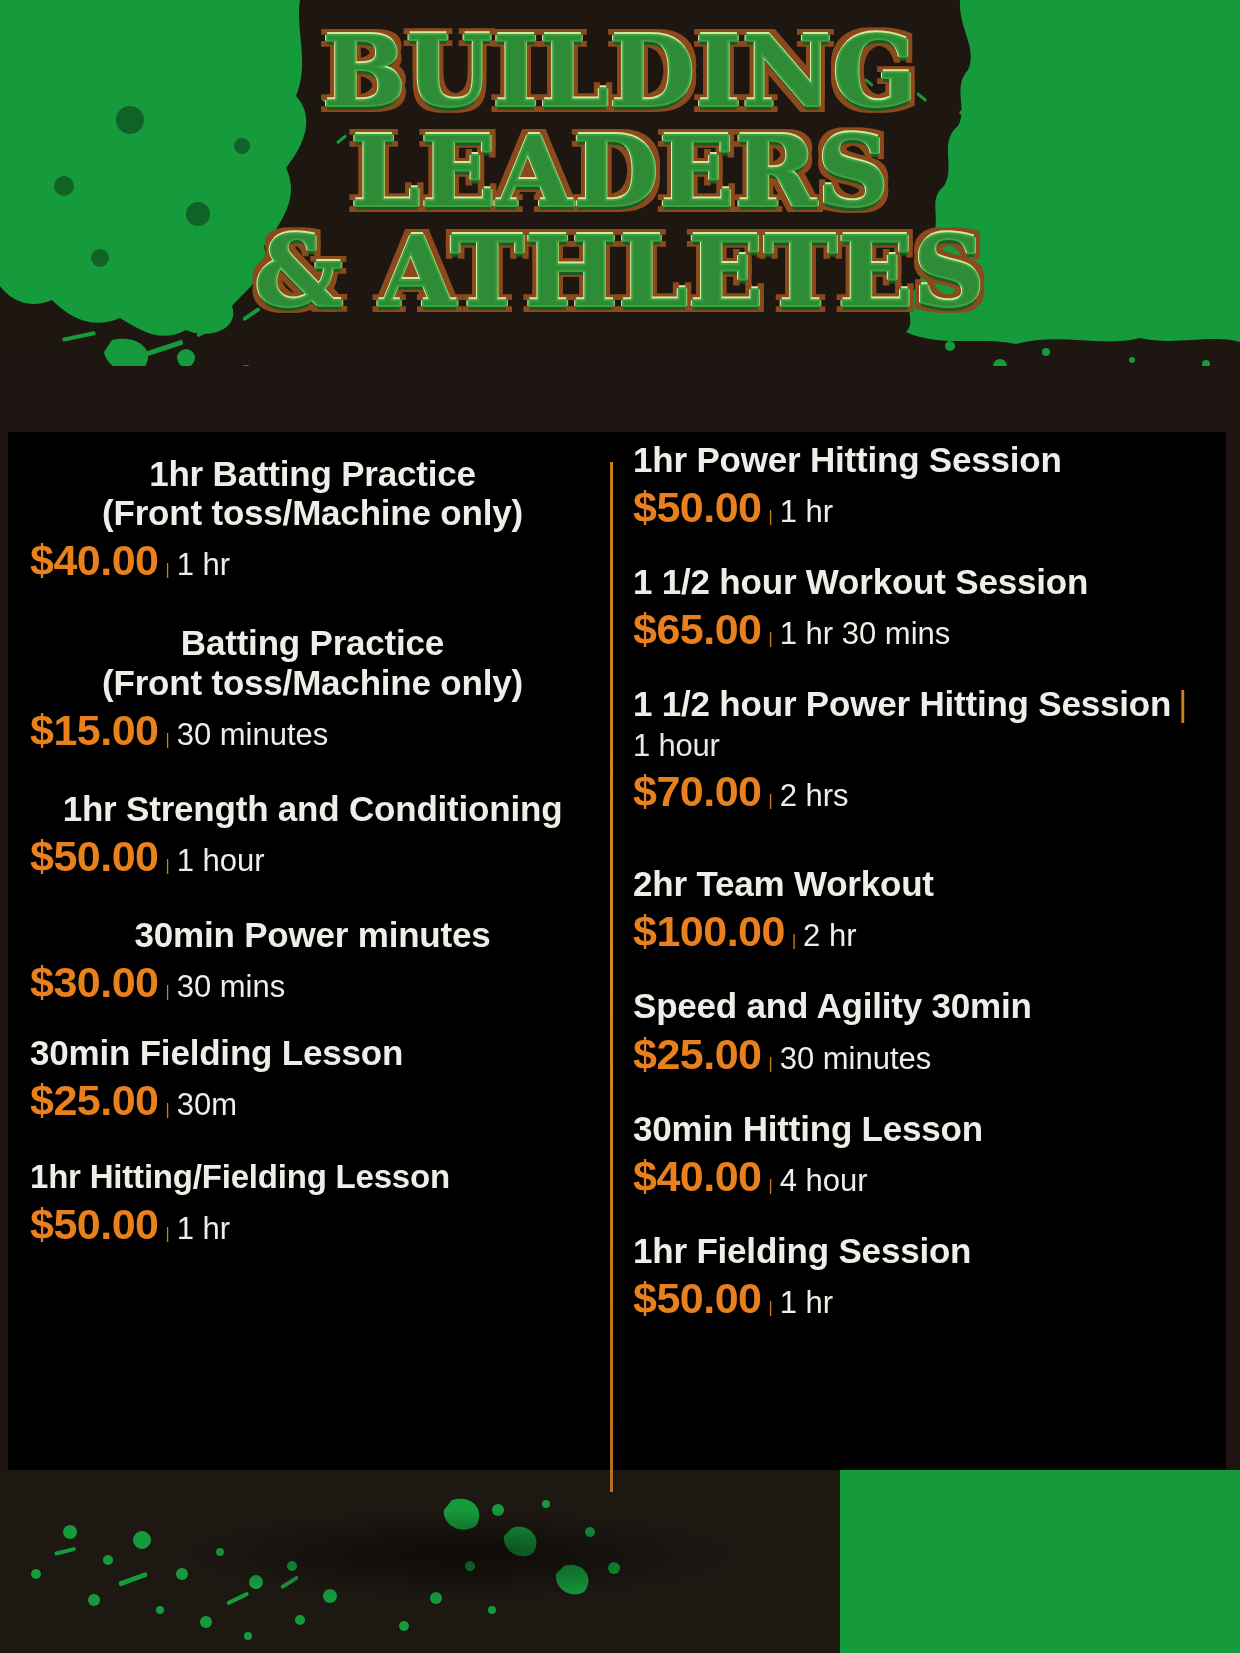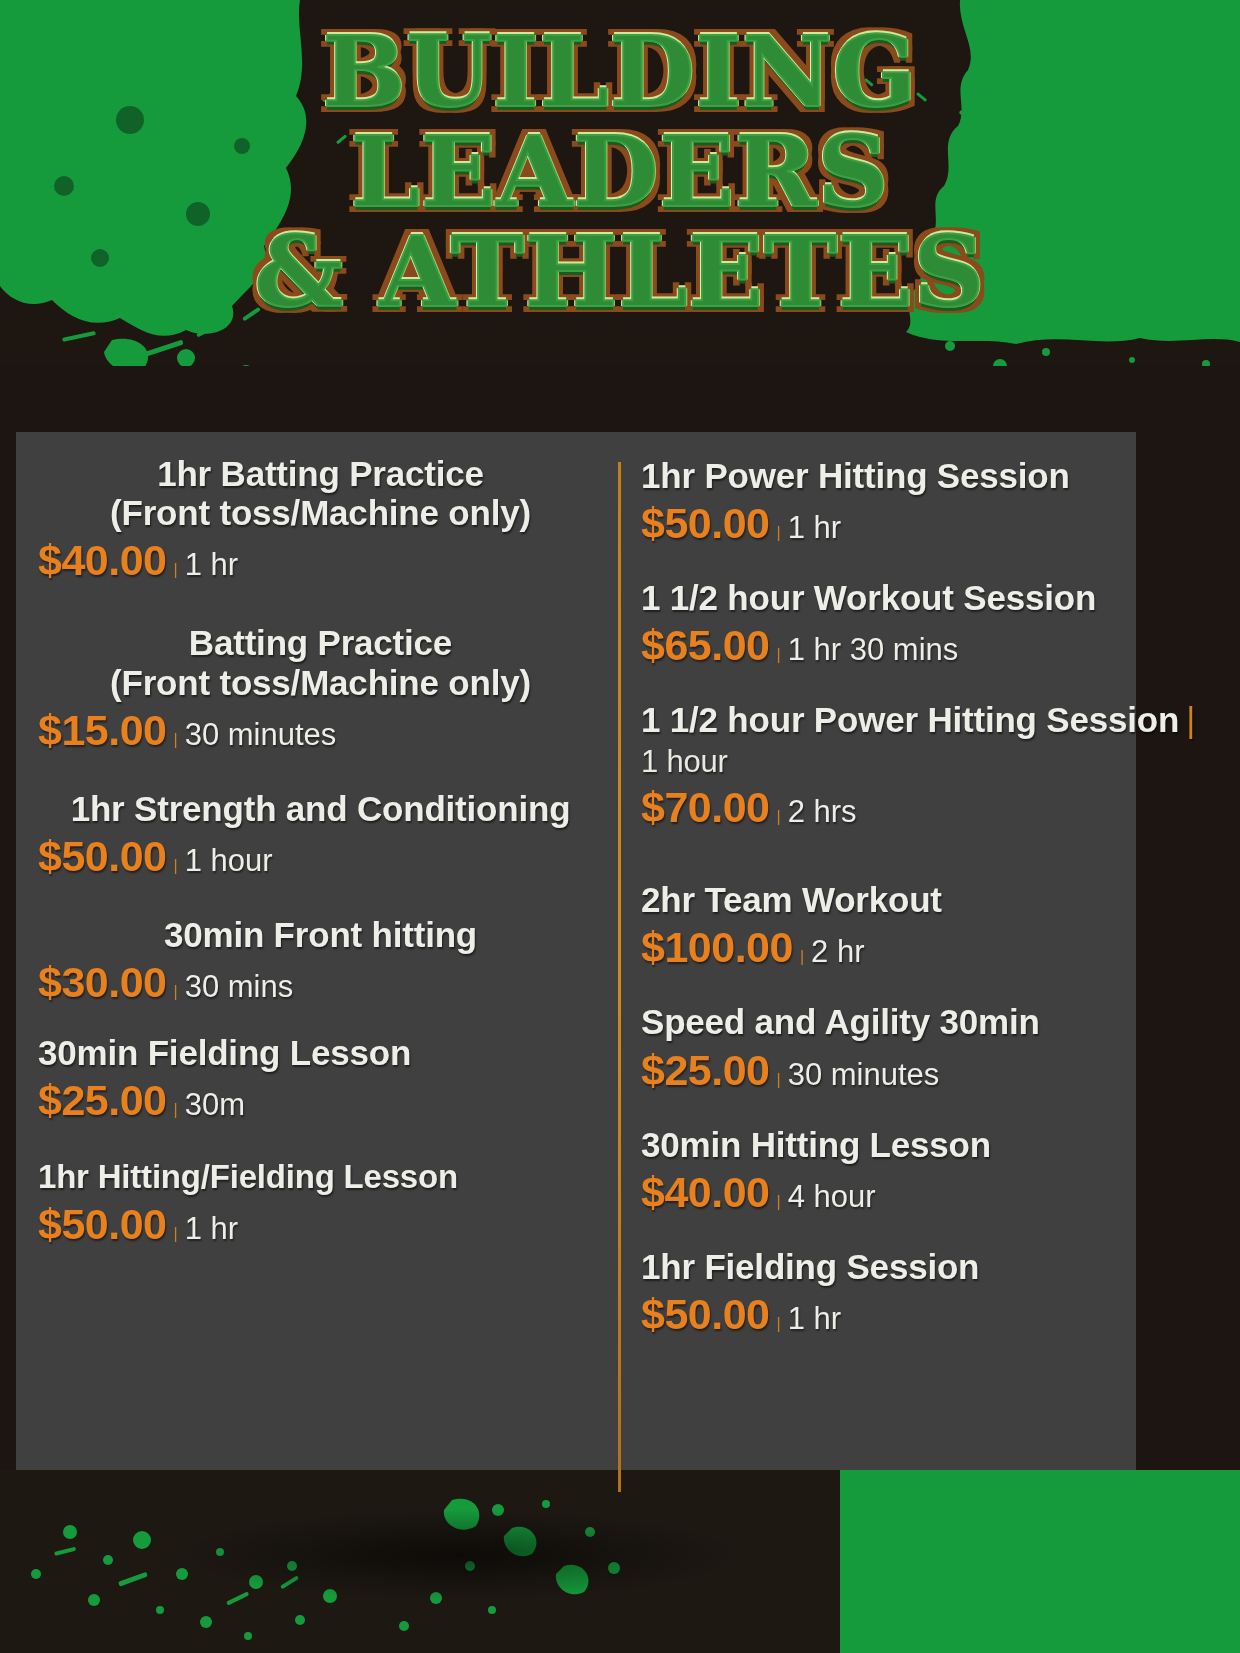--- a/index.html
+++ b/index.html
@@ -56,24 +56,24 @@
       -6px  6px 0 #8a4a1c,
        6px  6px 0 #8a4a1c;
     white-space: nowrap;
   }
   .title-line.l2 { margin-top: 4px; }
   .title-line.l3 { margin-top: 4px; }
 
   
   .panel {
     position: absolute;
-    left: 16px; top: 432px;
-    width: 1120px;
+    left: 8px; top: 432px;
+    width: 1218px;
     height: 1038px;
-    background: #404040;
+    background: #000000;
     z-index: 4;
   }
 
   .columns {
     position: absolute;
     left: 0; top: 0;
     width: 1240px;
     height: 1038px;
   }
 
@@ -284,21 +284,21 @@
         <div class="item" style="margin-top:34px;">
           <div class="svc-name" style="text-align:center;">1hr Strength and Conditioning</div>
           <div class="svc-price-row">
             <span class="price">$50.00</span>
             <span class="bar">|</span>
             <span class="dur">1 hour</span>
           </div>
         </div>
 
         <div class="item" style="margin-top:34px;">
-          <div class="svc-name center">30min Front hitting</div>
+          <div class="svc-name center">30min Power minutes</div>
           <div class="svc-price-row">
             <span class="price">$30.00</span>
             <span class="bar">|</span>
             <span class="dur">30 mins</span>
           </div>
         </div>
 
         <div class="item" style="">
           <div class="svc-name">30min Fielding Lesson</div>
           <div class="svc-price-row">
@@ -312,21 +312,21 @@
           <div class="svc-name" style="font-size:33px;">1hr Hitting/Fielding Lesson</div>
           <div class="svc-price-row">
             <span class="price">$50.00</span>
             <span class="bar">|</span>
             <span class="dur">1 hr</span>
           </div>
         </div>
 
       </div>
 
-      <div class="col col-right" style="padding-top:24px;">
+      <div class="col col-right" style="padding-top:8px;">
 
         <div class="item">
           <div class="svc-name">1hr Power Hitting Session</div>
           <div class="svc-price-row">
             <span class="price">$50.00</span>
             <span class="bar">|</span>
             <span class="dur">1 hr</span>
           </div>
         </div>
 

